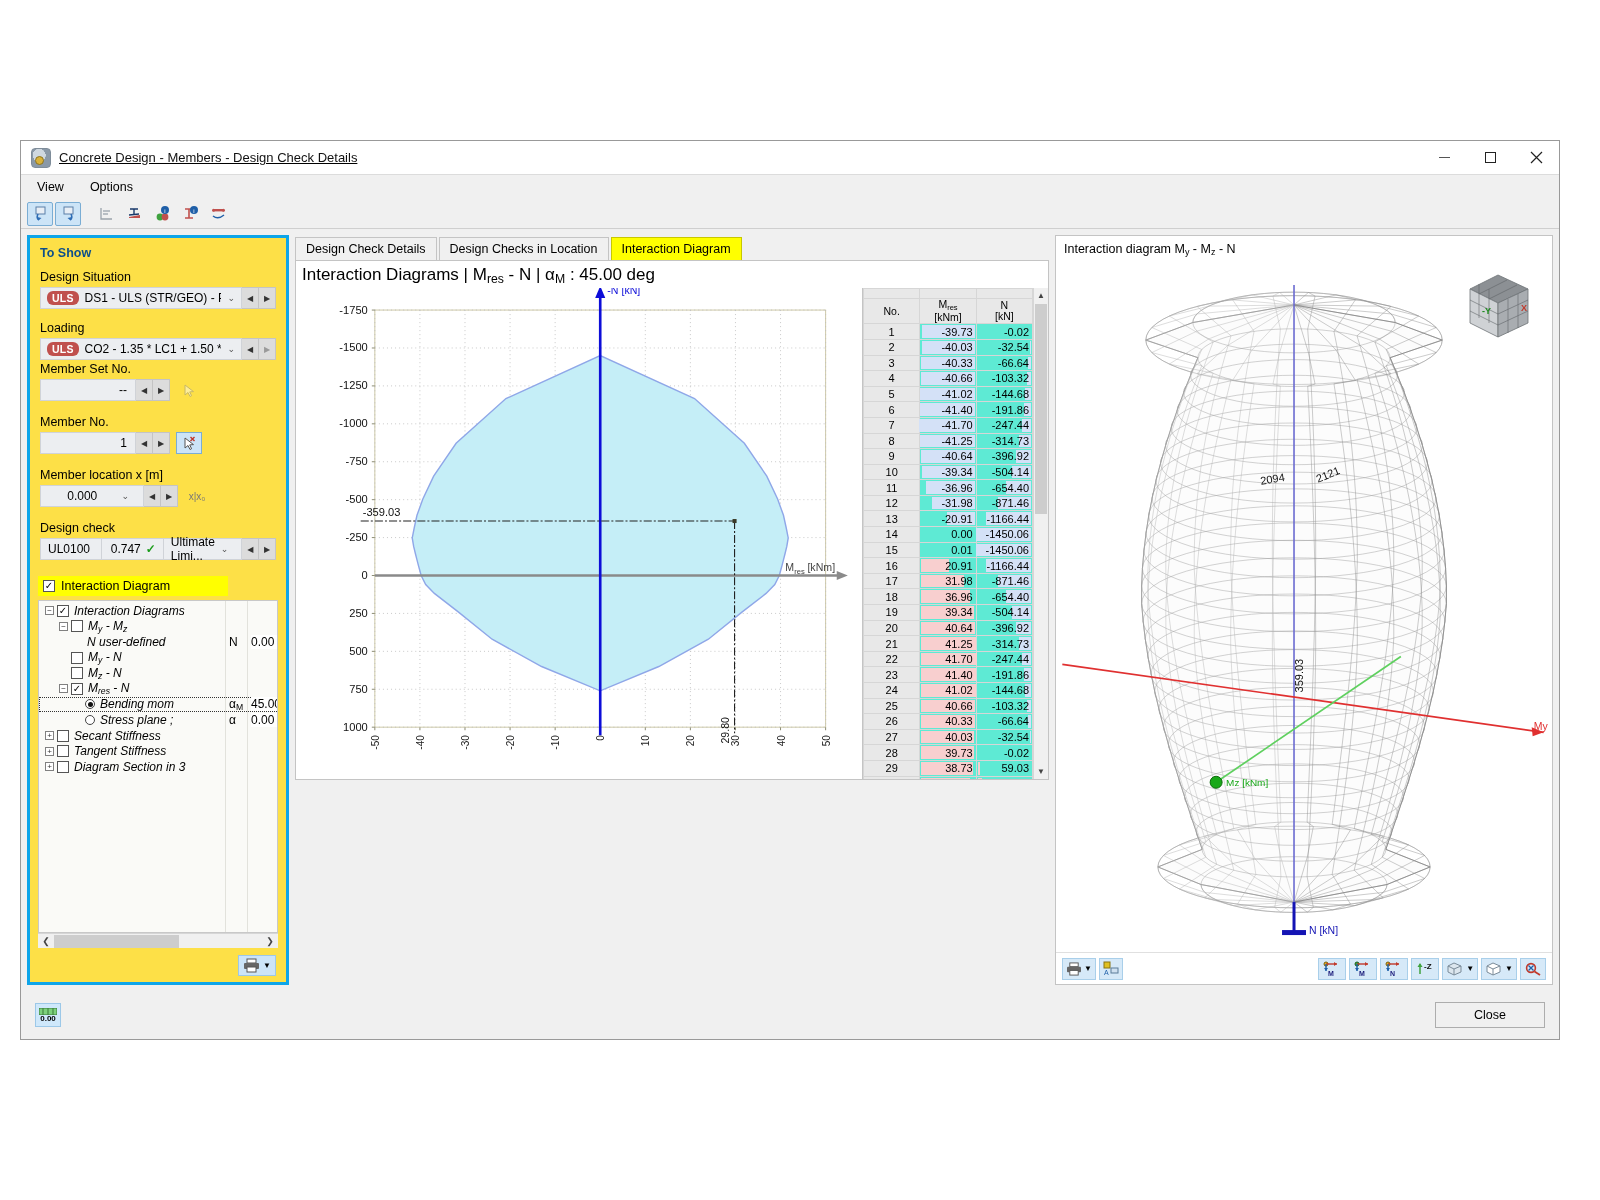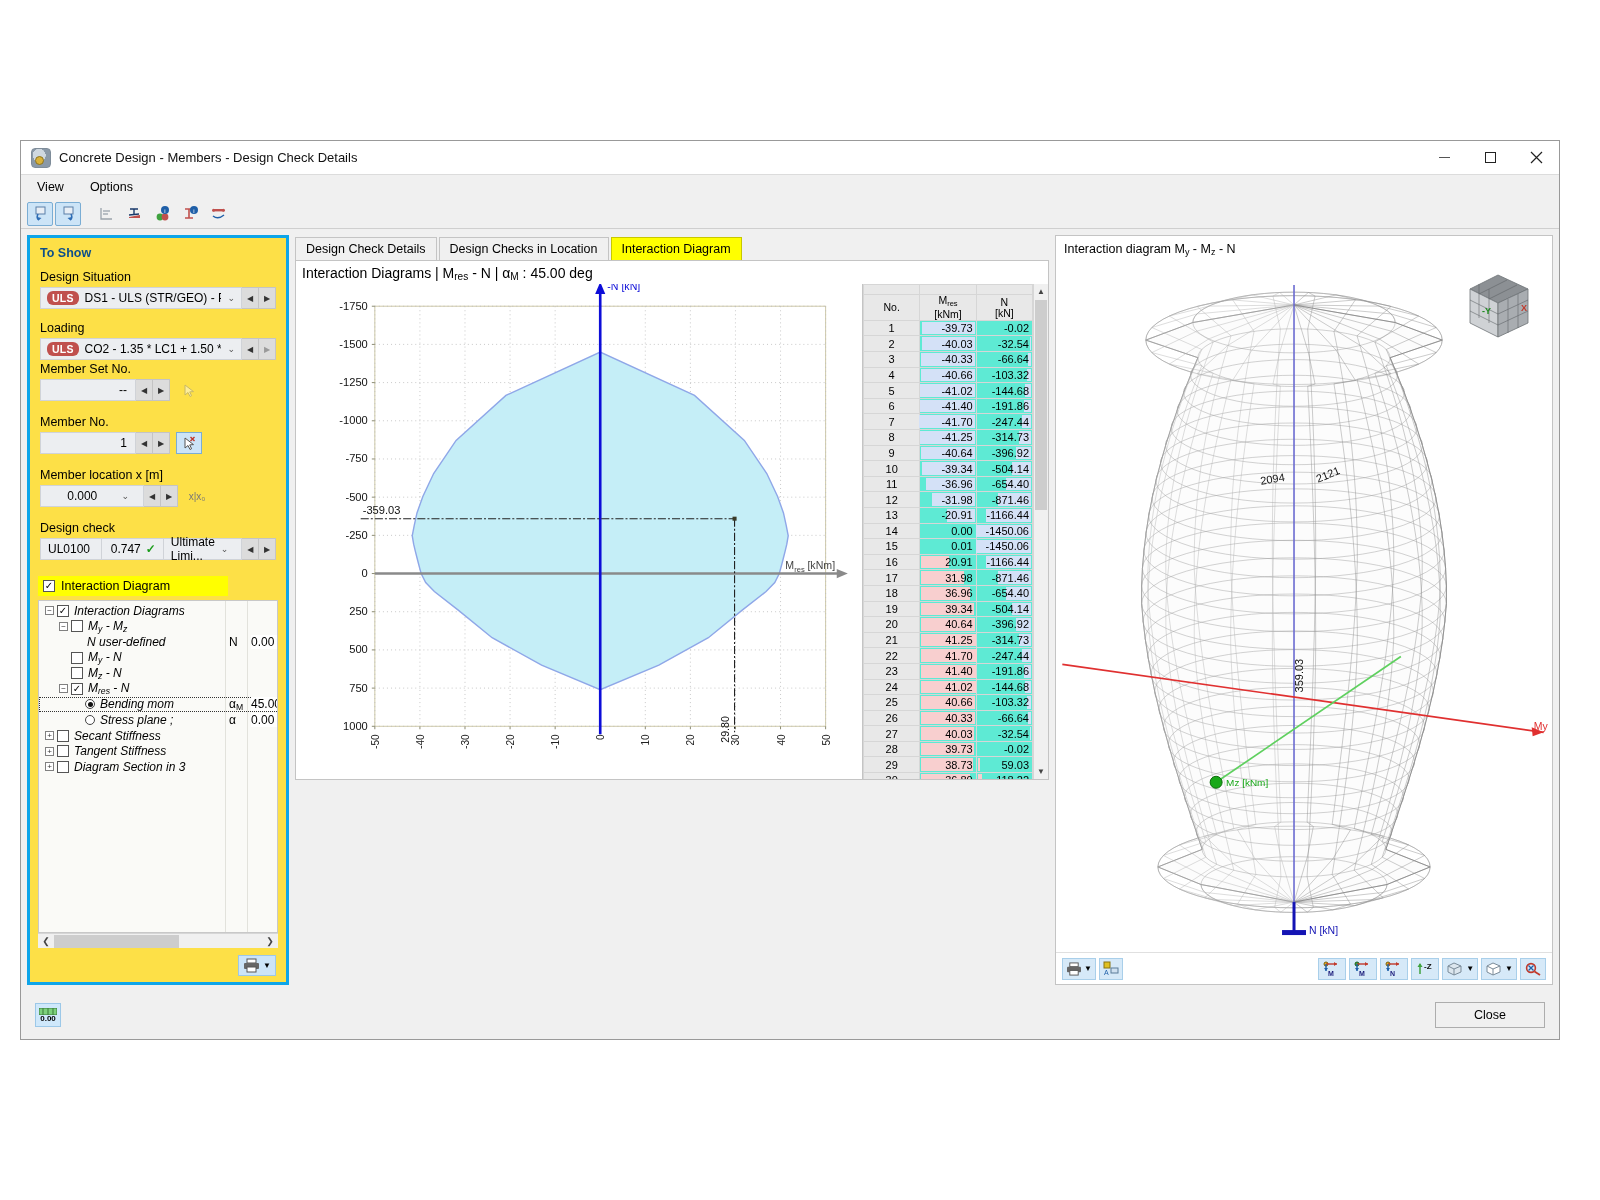--- a/index.html
+++ b/index.html
@@ -12,21 +12,21 @@
     overflow:hidden;
   }
   .window {
     position:absolute; left:20px; top:140px; width:1540px; height:900px;
     background:#f0f0f0; border:1px solid #999;
     display:flex; flex-direction:column;
   }
   
   .titlebar {
     height:34px; background:#ffffff; display:flex; align-items:center;
-    border-bottom:1px solid #dcdcdc; flex:none;
+    border-bottom:1px solid #dcdcdc; flex:none;text-decoration:underline;
   }
   .app-icon {
     width:20px; height:20px; margin:0 8px 0 10px; flex:none;
     background:radial-gradient(circle at 40% 35%, #cfd8e0 0 40%, #8a99a8 41% 100%);
     border-radius:4px; position:relative; border:1px solid #7e8c99;
   }
   .app-icon:after{
     content:""; position:absolute; left:3px; bottom:2px; width:7px;height:7px;
     border-radius:50%; background:#d9b23a; border:1px solid #8d7420;
   }
@@ -153,21 +153,21 @@
   .tabs { display:flex; align-items:flex-end; gap:2px; height:25px; flex:none; }
   .tab {
     background:#f0f0f0; border:1px solid #c4c4c4; border-bottom:none;
     padding:4px 10px 4px 10px; font-size:12.5px; height:23px;
   }
   .tab.active { background:#ffff00; border-color:#c8c800; font-weight:normal; }
   .chart-area {
     background:#fff; border:1px solid #c4c4c4; flex:none; height:520px;
     display:flex; flex-direction:column; min-width:0;
   }
-  .chart-caption { font-size:14px; padding:4px 6px 2px 6px; }
+  .chart-caption { font-size:17px; padding:4px 6px 2px 6px; }
   .chart-main { flex:1; display:flex; min-height:0; }
   .plot { flex:1; position:relative; min-width:0; }
   
   .gridwrap { width:186px; display:flex; border-left:1px solid #c4c4c4; flex:none;}
   .grid { flex:1; font-size:11px; overflow:hidden; }
   .grid table { border-collapse:collapse; width:100%; table-layout:fixed; }
   .grid th, .grid td { border:1px solid #d6d6d6; padding:0 3px; height:15.6px; }
   .grid thead th { background:#e8e8e8; font-weight:normal; text-align:center; font-size:10.5px; line-height:11px; }
   .grid thead th.blank { height:10px; }
   .grid td.no { background:#e8e8e8; text-align:center; width:36px; }

